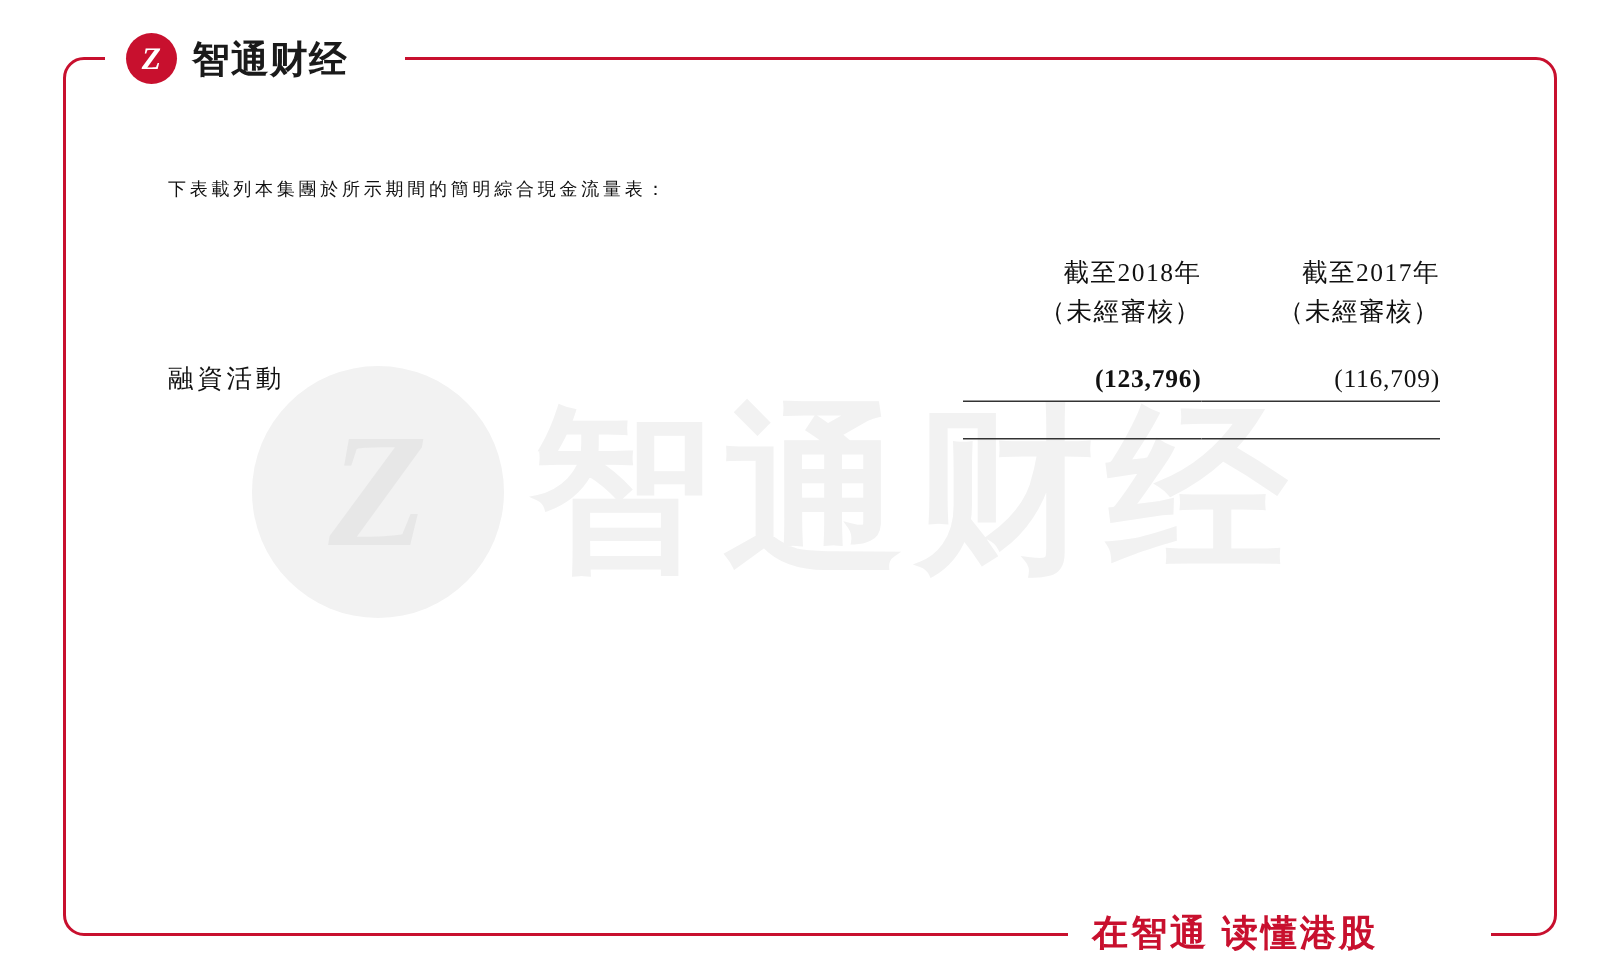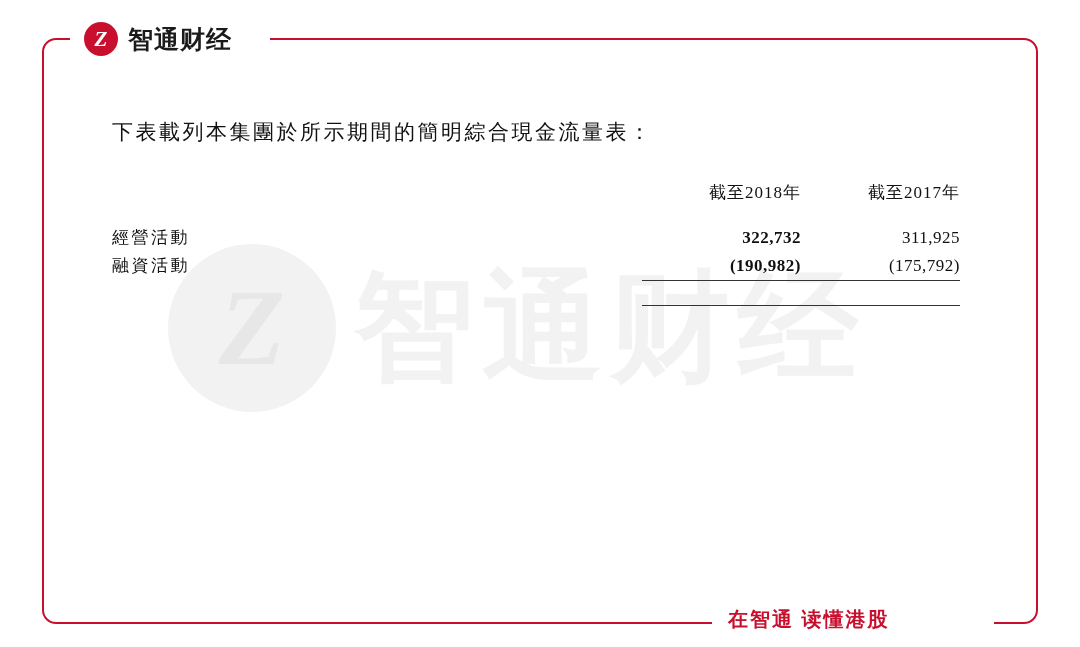--- a/index.html
+++ b/index.html
@@ -116,21 +116,21 @@
 
   
   .content {
     position: absolute;
     left: 112px;
     top: 118px;
     width: 860px;
     z-index: 3;
   }
   .intro {
-    font-size: 21px;
+    font-size: 12px;
     color: #111111;
     letter-spacing: 2.5px;
     margin-bottom: 34px;
     font-family: "Liberation Serif", serif;
   }
 
   table.fin {
     border-collapse: collapse;
     width: 848px;
     font-size: 17px;
@@ -178,21 +178,21 @@
   }
   .gap-row td { height: 18px; }
   .gap-small td { height: 6px; }
 
   
   .tagline {
     position: absolute;
     left: 728px;
     top: 606px;
     font-family: "Liberation Sans", sans-serif;
-    font-size: 20px;
+    font-size: 24px;
     font-weight: bold;
     color: #c8102e;
     letter-spacing: 2px;
   }
 </style>
 </head>
 <body>
 
 <div class="frame"></div>
 <div class="frame-gap-top"></div>
@@ -217,38 +217,38 @@
       <col class="col-label">
       <col class="col-num">
       <col class="col-num">
     </colgroup>
     <tbody>
       <tr>
         <td></td>
         <td class="hdr-cell hdr-strong">截至2018年</td>
         <td class="hdr-cell">截至2017年</td>
       </tr>
+      <tr>
+        <td></td>
+        <td class="hdr-cell hdr-strong">（未經審核）</td>
+        <td class="hdr-cell">（未經審核）</td>
+      </tr>
 
       <tr class="gap-row">
         <td></td>
           <td></td>
           <td></td>
       </tr>
 
 
-      <tr>
-        <td class="row-label indent">經營活動</td>
-        <td class="num bold">322,732</td>
-        <td class="num">311,925</td>
-      </tr>
 
       <tr>
         <td class="row-label indent">融資活動</td>
-        <td class="num bold">(190,982)</td>
-        <td class="num">(175,792)</td>
+        <td class="num bold">(123,796)</td>
+        <td class="num">(116,709)</td>
       </tr>
 
 
       <tr class="rule-row">
         <td></td>
         <td>
             <div class="rule"></div>
           </td>
         <td>
             <div class="rule"></div>

